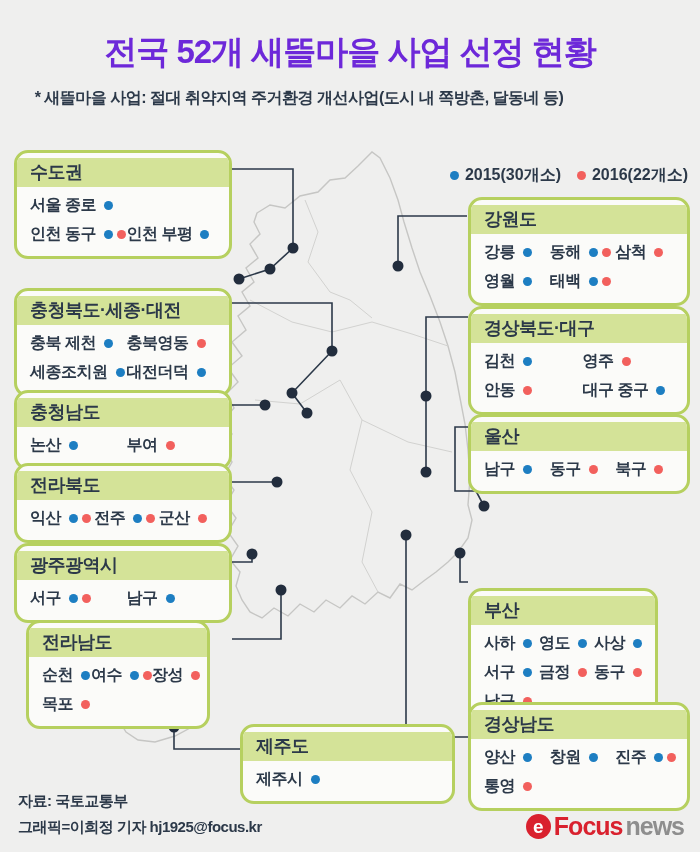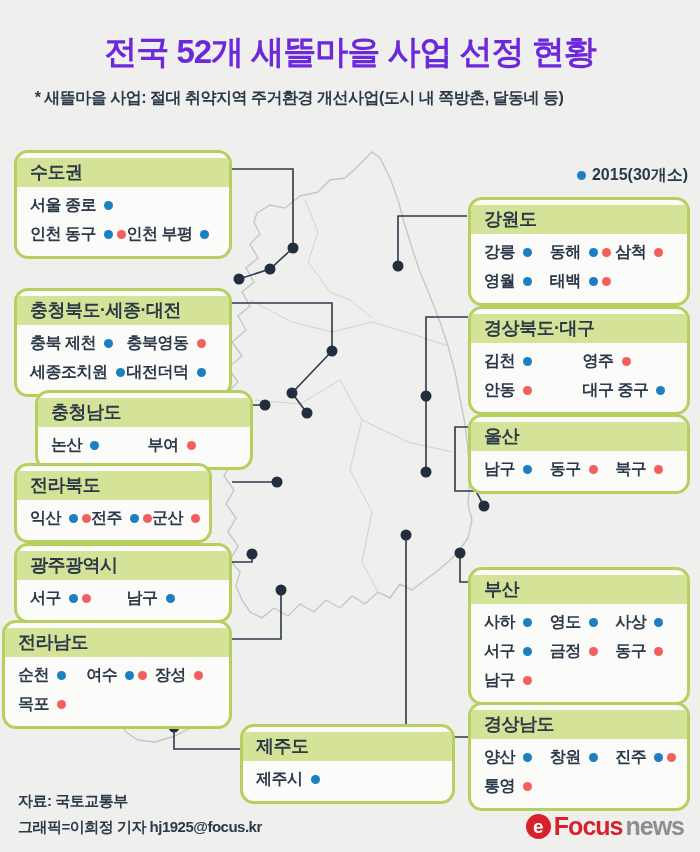--- a/index.html
+++ b/index.html
@@ -5,21 +5,21 @@
   html,body{margin:0;padding:0;}
   body{width:700px;height:852px;position:relative;background:#efefee;
        font-family:"Liberation Sans","DejaVu Sans",sans-serif;overflow:hidden;}
   .abs{position:absolute;}
   
   .title{top:30px;left:0;width:700px;text-align:center;color:#6d28d9;font-size:33px;letter-spacing:-1px;}
   .title .t-med{font-weight:600;}
   .title .t-heavy{font-weight:900;}
   .subtitle{top:88px;left:0;width:598px;text-align:center;color:#2c3949;font-size:16px;font-weight:600;letter-spacing:-0.5px;}
   
-  .legend{top:165px;right:12px;display:flex;gap:16px;align-items:center;color:#2c3949;font-size:16px;font-weight:800;flex-direction:column;}
+  .legend{top:165px;right:12px;display:flex;gap:16px;align-items:center;color:#2c3949;font-size:16px;font-weight:800;}
   .legend-item{display:flex;align-items:center;gap:6px;}
   .legend-dot{width:9px;height:9px;border-radius:50%;display:inline-block;}
   
   svg.map{top:0;left:0;}
   
   .region-box{position:absolute;background:#fbfbf9;border:3px solid #b6d05f;border-radius:14px;overflow:hidden;box-sizing:border-box;padding-bottom:7px;}
   .region-header{margin-top:5px;background:#d4e398;color:#2c3949;font-size:18px;font-weight:800;
                  height:29px;line-height:29px;padding-left:13px;letter-spacing:-0.5px;}
   .region-rows{padding:4px 6px 0 13px;}
   .region-row{display:grid;height:29px;align-items:center;}
@@ -167,40 +167,40 @@
         </span>
         <span class="item">
           <span>대전더덕</span>
           <span class="dotgrp">
             <span class="dot" style="background: rgb(29, 126, 194);"></span>
           </span>
         </span>
       </div>
     </div>
   </div>
-<div class="region-box" style="left:14px;top:390px;width:218px;margin-left:21px;">
+<div class="region-box" style="left:14px;top:390px;width:218px;">
     <div class="region-header">충청남도</div>
     <div class="region-rows">
       <div class="region-row cols-2">
         <span class="item">
           <span>논산</span>
           <span class="dotgrp">
             <span class="dot" style="background: rgb(29, 126, 194);"></span>
           </span>
         </span>
         <span class="item">
           <span>부여</span>
           <span class="dotgrp">
             <span class="dot" style="background: rgb(242, 96, 93);"></span>
           </span>
         </span>
       </div>
     </div>
   </div>
-<div class="region-box" style="left:14px;top:463px;width:198px;">
+<div class="region-box" style="left:14px;top:463px;width:218px;">
     <div class="region-header">전라북도</div>
     <div class="region-rows">
       <div class="region-row cols-3">
         <span class="item">
           <span>익산</span>
           <span class="dotgrp">
             <span class="dot" style="background: rgb(29, 126, 194);"></span>
             <span class="dot" style="background: rgb(242, 96, 93);"></span>
           </span>
         </span>
@@ -233,21 +233,21 @@
         </span>
         <span class="item">
           <span>남구</span>
           <span class="dotgrp">
             <span class="dot" style="background: rgb(29, 126, 194);"></span>
           </span>
         </span>
       </div>
     </div>
   </div>
-<div class="region-box" style="left:2px;top:620px;width:230px;">
+<div class="region-box" style="left:26px;top:620px;width:184px;">
     <div class="region-header">전라남도</div>
     <div class="region-rows">
       <div class="region-row cols-3">
         <span class="item">
           <span>순천</span>
           <span class="dotgrp">
             <span class="dot" style="background: rgb(29, 126, 194);"></span>
           </span>
         </span>
         <span class="item">
@@ -379,21 +379,21 @@
         </span>
         <span class="item">
           <span>북구</span>
           <span class="dotgrp">
             <span class="dot" style="background: rgb(242, 96, 93);"></span>
           </span>
         </span>
       </div>
     </div>
   </div>
-<div class="region-box" style="left:468px;top:567px;width:222px;">
+<div class="region-box" style="left:468px;top:588px;width:190px;">
     <div class="region-header">부산</div>
     <div class="region-rows">
       <div class="region-row cols-3">
         <span class="item">
           <span>사하</span>
           <span class="dotgrp">
             <span class="dot" style="background: rgb(29, 126, 194);"></span>
           </span>
         </span>
         <span class="item">

